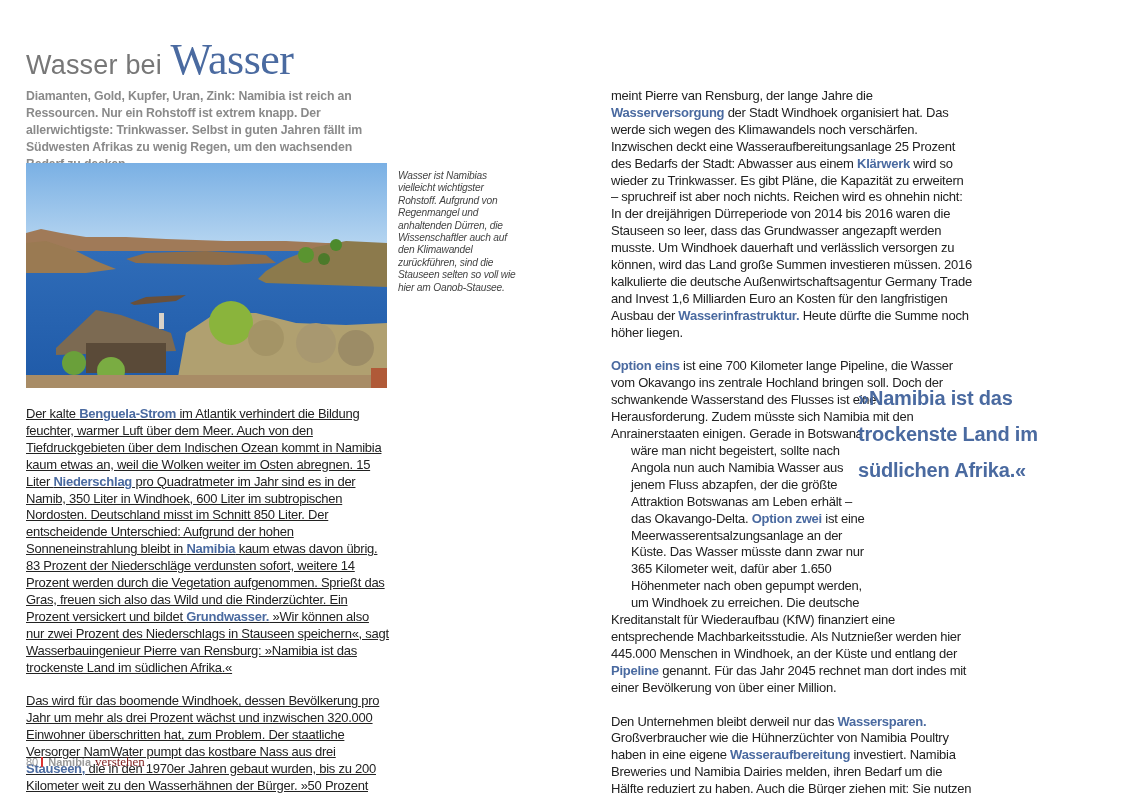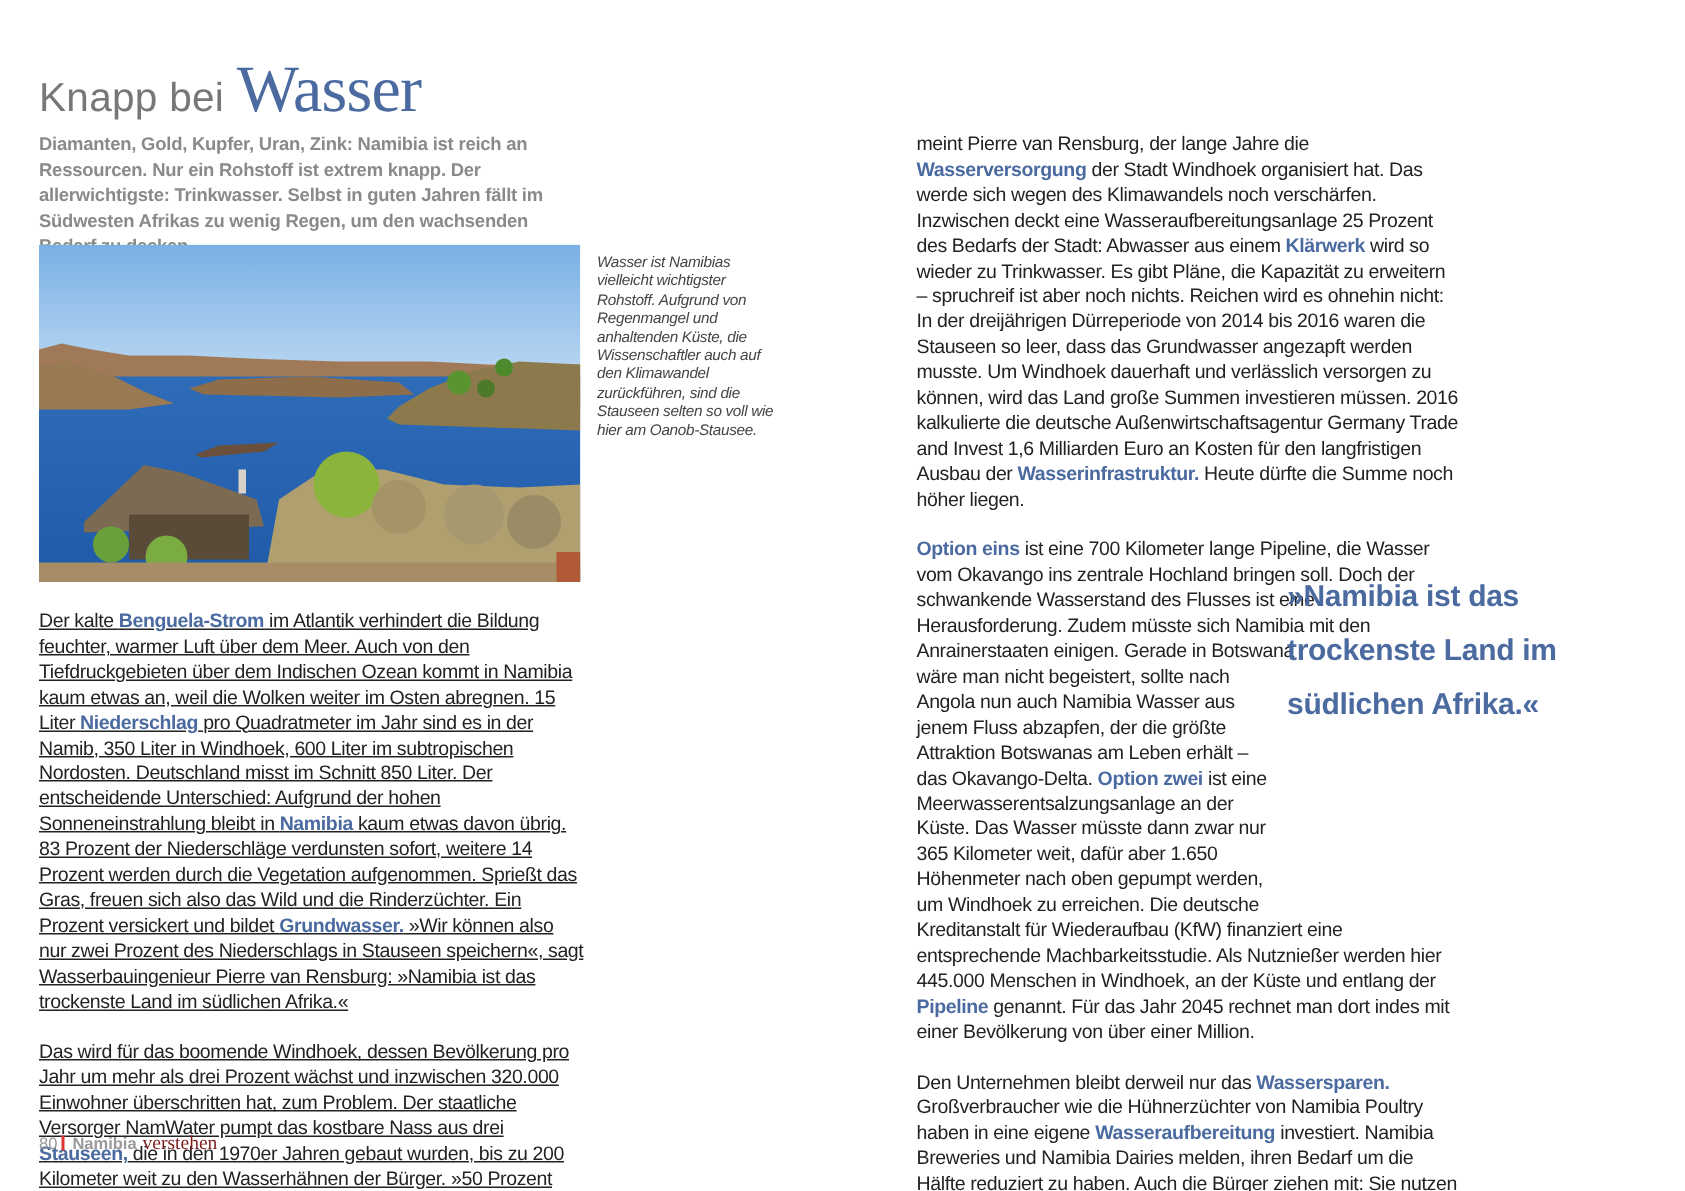--- a/index.html
+++ b/index.html
@@ -32,41 +32,41 @@
     font-size:10.2px; line-height:12.4px; font-style:italic; color:#444; letter-spacing:-0.2px;
   }
   .col {
     position:absolute; font-size:13px; line-height:16.9px; color:#222; letter-spacing:-0.25px;
   }
   .col p { margin:0; }
   .col p + p { margin-top:16.9px; }
   .kw { color:#4a6aa0; font-weight:bold; }
   .col-left { left:26px; top:406px; width:364px;text-decoration:underline; }
   .col-right { left:611px; top:88px; width:362px; }
-  .narrow { width:234px; display:block; }
+  .narrow { width:234px; display:block;margin-left:20px; }
   .pullquote {
     position:absolute; left:858px; top:380px; width:250px;
     font-size:20px; line-height:36px; font-weight:bold; color:#4a6aa0; letter-spacing:-0.2px;
   }
   .endmark {
     display:inline-block; width:9px; height:9px; background:#4a6aa0; margin:0 16px 0 4px; vertical-align:-1px;
   }
   .author { font-style:italic; }
   .footer {
     position:absolute; left:26px; top:754px; font-size:11px; color:#999; white-space:nowrap;
   }
   .footer .bar { display:inline-block; width:2px; height:10px; background:#d33; margin:0 5px 0 3px; vertical-align:-1px; }
   .footer .mag { font-weight:bold; color:#999; }
   .footer .sub { font-family:"Liberation Serif", serif; color:#7f1d1d; margin-left:4px; font-size:13px; }
 </style>
 </head>
 <body>
 
 <div class="title">
-  <span class="pre">Knapp bei</span>
+  <span class="pre">Wasser bei</span>
   <span class="big">Wasser</span>
 </div>
 
 <div class="lead">Diamanten, Gold, Kupfer, Uran, Zink: Namibia ist reich an Ressourcen. Nur ein Rohstoff ist extrem knapp. Der allerwichtigste: Trinkwasser. Selbst in guten Jahren fällt im Südwesten Afrikas zu wenig Regen, um den wachsenden Bedarf zu decken.</div>
 
 <div class="photo">
   <svg width="361" height="225" viewBox="0 0 361 225">
     <defs>
       <linearGradient id="sky" x1="0" y1="0" x2="0" y2="1">
         <stop offset="0" stop-color="#7ab0e4"></stop>
@@ -95,21 +95,21 @@
     <path d="M30 185 L70 147 L95 152 L145 170 L150 188 L30 192 Z" fill="#7c6a52"></path>
     <rect x="60" y="180" width="80" height="30" fill="#5a4a38"></rect>
     <rect x="133" y="150" width="5" height="16" fill="#d8d2c8"></rect>
     <circle cx="48" cy="200" r="12" fill="#6aa03a"></circle>
     <circle cx="85" cy="208" r="14" fill="#7aac42"></circle>
     <rect x="0" y="212" width="361" height="13" fill="#a88c66"></rect>
     <rect x="345" y="205" width="16" height="20" fill="#b05a38"></rect>
   </svg>
 </div>
 
-<div class="caption">Wasser ist Namibias vielleicht wichtigster Rohstoff. Aufgrund von Regenmangel und anhaltenden Küste, die Wissenschaftler auch auf den Klimawandel zurückführen, sind die Stauseen selten so voll wie hier am Oanob-Stausee.</div>
+<div class="caption">Wasser ist Namibias vielleicht wichtigster Rohstoff. Aufgrund von Regenmangel und anhaltenden Dürren, die Wissenschaftler auch auf den Klimawandel zurückführen, sind die Stauseen selten so voll wie hier am Oanob-Stausee.</div>
 
 <div class="col col-left">
   <p>Der kalte <span class="kw">Benguela-Strom</span> im Atlantik verhindert die Bildung feuchter, warmer Luft über dem Meer. Auch von den Tiefdruckgebieten über dem Indischen Ozean kommt in Namibia kaum etwas an, weil die Wolken weiter im Osten abregnen. 15 Liter <span class="kw">Niederschlag</span> pro Quadratmeter im Jahr sind es in der Namib, 350 Liter in Windhoek, 600 Liter im subtropischen Nordosten. Deutschland misst im Schnitt 850 Liter. Der entscheidende Unterschied: Aufgrund der hohen Sonneneinstrahlung bleibt in <span class="kw">Namibia</span> kaum etwas davon übrig. 83 Prozent der Niederschläge verdunsten sofort, weitere 14 Prozent werden durch die Vegetation aufgenommen. Sprießt das Gras, freuen sich also das Wild und die Rinderzüchter. Ein Prozent versickert und bildet <span class="kw">Grundwasser.</span> »Wir können also nur zwei Prozent des Niederschlags in Stauseen speichern«, sagt Wasserbauingenieur Pierre van Rensburg: »Namibia ist das trockenste Land im südlichen Afrika.«</p>
   <p>Das wird für das boomende Windhoek, dessen Bevölkerung pro Jahr um mehr als drei Prozent wächst und inzwischen 320.000 Einwohner überschritten hat, zum Problem. Der staatliche Versorger NamWater pumpt das kostbare Nass aus drei <span class="kw">Stauseen,</span> die in den 1970er Jahren gebaut wurden, bis zu 200 Kilometer weit zu den Wasserhähnen der Bürger. »50 Prozent des dort gespeicherten Wassers verdunsten«,</p>
 </div>
 
 <div class="col col-right">
   <p>meint Pierre van Rensburg, der lange Jahre die <span class="kw">Wasserversorgung</span> der Stadt Windhoek organisiert hat. Das werde sich wegen des Klimawandels noch verschärfen. Inzwischen deckt eine Wasseraufbereitungsanlage 25 Prozent des Bedarfs der Stadt: Abwasser aus einem <span class="kw">Klärwerk</span> wird so wieder zu Trinkwasser. Es gibt Pläne, die Kapazität zu erweitern – spruchreif ist aber noch nichts. Reichen wird es ohnehin nicht: In der dreijährigen Dürreperiode von 2014 bis 2016 waren die Stauseen so leer, dass das Grundwasser angezapft werden musste. Um Windhoek dauerhaft und verlässlich versorgen zu können, wird das Land große Summen investieren müssen. 2016 kalkulierte die deutsche Außenwirtschaftsagentur Germany Trade and Invest 1,6 Milliarden Euro an Kosten für den langfristigen Ausbau der <span class="kw">Wasserinfrastruktur.</span> Heute dürfte die Summe noch höher liegen.</p>
   <p>
     <span><span class="kw">Option eins</span> ist eine 700 Kilometer lange Pipeline, die Wasser vom Okavango ins zentrale Hochland bringen soll. Doch der schwankende Wasserstand des Flusses ist eine Herausforderung. Zudem müsste sich Namibia mit den Anrainerstaaten einigen. Gerade in Botswana</span>

